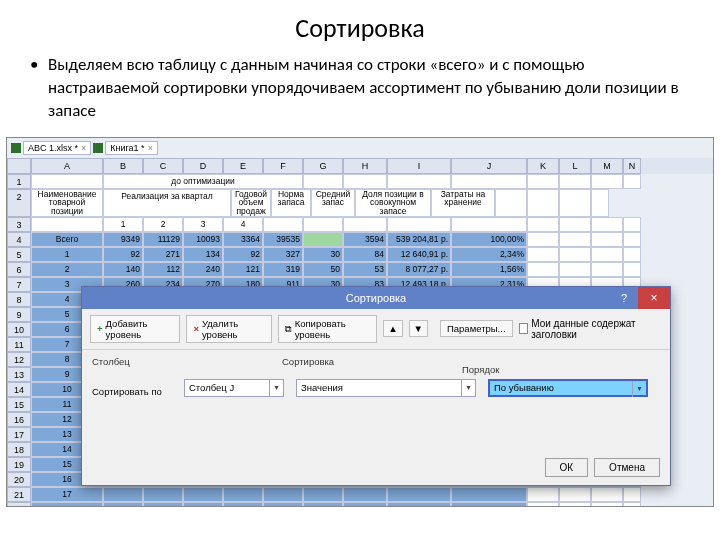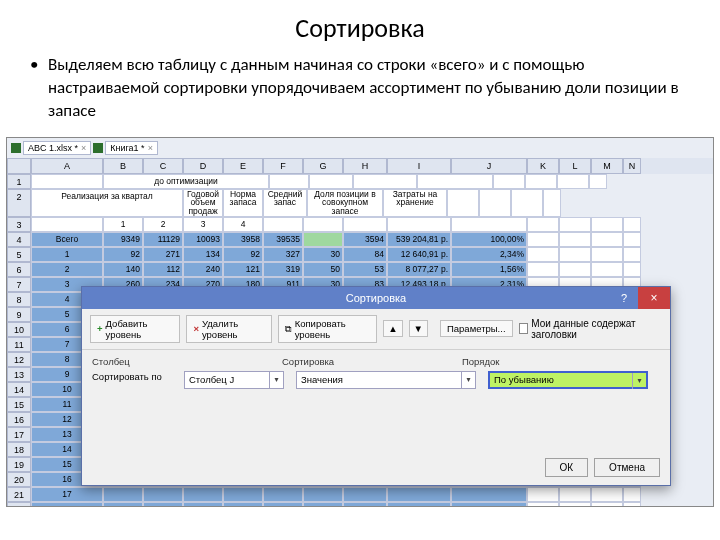--- a/index.html
+++ b/index.html
@@ -203,25 +203,25 @@
   }
   .dlg-cols {
     display: flex;
     gap: 0;
     font-size: 9.5px;
     color: #333;
     margin-bottom: 4px;
   }
   .dlg-col1 { width: 190px; }
   .dlg-col2 { width: 180px; }
-  .dlg-col3 { width: 160px; }
+  .dlg-col3 { width: 160px; margin-top: 8px; }
   .sort-row {
     display: flex;
     gap: 12px;
-    align-items: flex-start;
+    align-items: flex-end;
   }
   .sort-label { width: 80px; font-size: 9.5px; }
   .combo {
     border: 1px solid #a0a0c0;
     background: #fff;
     height: 18px;
     display: flex;
     align-items: center;
     padding: 0 4px;
     font-size: 9.5px;
@@ -232,21 +232,21 @@
     right: 0;
     top: 0;
     width: 14px;
     height: 16px;
     border-left: 1px solid #a0a0c0;
     text-align: center;
     line-height: 16px;
     font-size: 8px;
     color: #444;
   }
-  .combo.hl { border: 2px solid #4060d0; background: #bef264; }
+  .combo.hl { border: 2px solid #4060d0; background: #7dd3fc; }
   .dlg-footer {
     position: absolute;
     right: 10px;
     bottom: 8px;
     display: flex;
     gap: 6px;
   }
   .dlg-btn {
     border: 1px solid #a0a0a0;
     background: #f0f0f0;
@@ -293,34 +293,35 @@
     <div class="colcell cL">L</div>
     <div class="colcell cM">M</div>
     <div class="colcell cN">N</div>
   </div>
 
   <div class="grid">
 
     <div class="grow">
       <div class="rowhead">1</div>
       <div class="gcell cA"></div>
-      <div class="gcell hdr" style="width:166px">до оптимизации</div>
+      <div class="gcell hdr" style="width:200px">до оптимизации</div>
       <div class="gcell cG"></div>
       <div class="gcell cH"></div>
       <div class="gcell cI"></div>
       <div class="gcell cJ"></div>
       <div class="gcell cK"></div>
         <div class="gcell cL"></div>
         <div class="gcell cM"></div>
         <div class="gcell cN"></div>
     </div>
 
     <div class="grow" style="height:28px">
       <div class="rowhead" style="height:28px">2</div>
-      <div class="gcell hdr" style="width:152px">Реализация за квартал</div>
+      <div class="gcell hdr cA" style="white-space:normal;line-height:1">Наименование товарной позиции</div>
+      <div class="gcell hdr" style="width:128px">Реализация за квартал</div>
       <div class="gcell hdr cF" style="white-space:normal;line-height:1">Годовой объем продаж</div>
       <div class="gcell hdr cG" style="white-space:normal;line-height:1">Норма запаса</div>
       <div class="gcell hdr cH" style="white-space:normal;line-height:1">Средний запас</div>
       <div class="gcell hdr cJ" style="white-space:normal;line-height:1">Доля позиции в совокупном запасе</div>
       <div class="gcell hdr cI" style="white-space:normal;line-height:1">Затраты на хранение</div>
       <div class="gcell cK"></div>
         <div class="gcell cL"></div>
         <div class="gcell cM"></div>
         <div class="gcell cN"></div>
     </div>
@@ -342,21 +343,21 @@
         <div class="gcell cM"></div>
         <div class="gcell cN"></div>
     </div>
 
     <div class="grow">
       <div class="rowhead">4</div>
       <div class="gcell sel hdr cA">Всего</div>
       <div class="gcell sel cB">9349</div>
       <div class="gcell sel cC">11129</div>
       <div class="gcell sel cD">10093</div>
-      <div class="gcell sel cE">3958</div>
+      <div class="gcell sel cE">3364</div>
       <div class="gcell sel cF">39535</div>
       <div class="gcell green cG"></div>
       <div class="gcell sel cH">3594</div>
       <div class="gcell sel cI">539 204,81 р.</div>
       <div class="gcell sel cJ">100,00%</div>
       <div class="gcell cK"></div>
         <div class="gcell cL"></div>
         <div class="gcell cM"></div>
         <div class="gcell cN"></div>
     </div>

